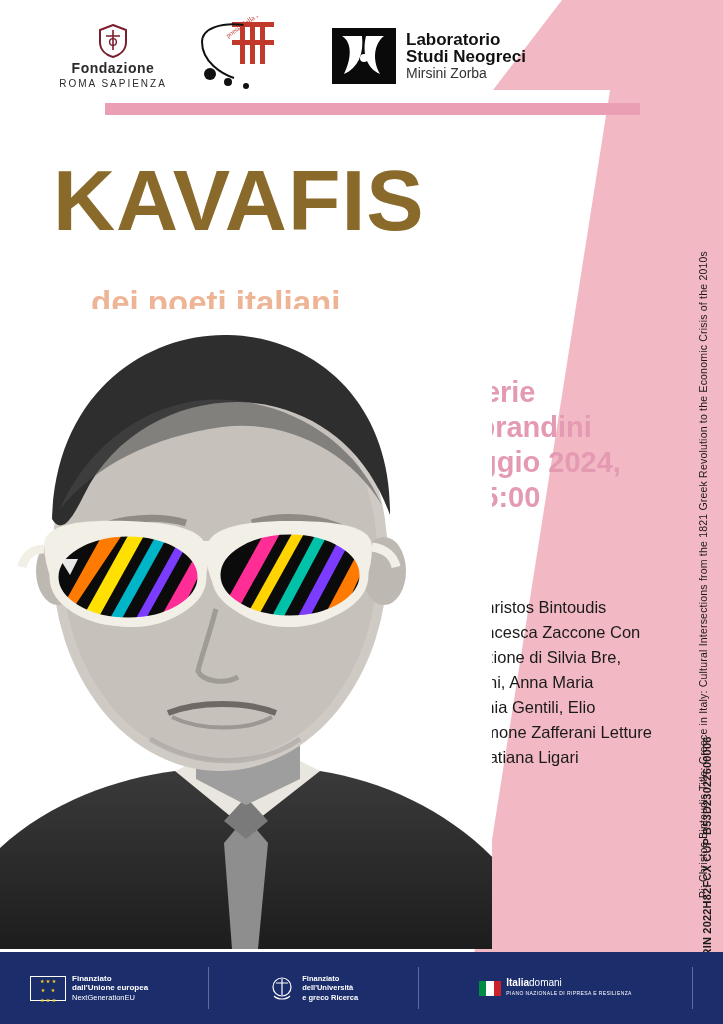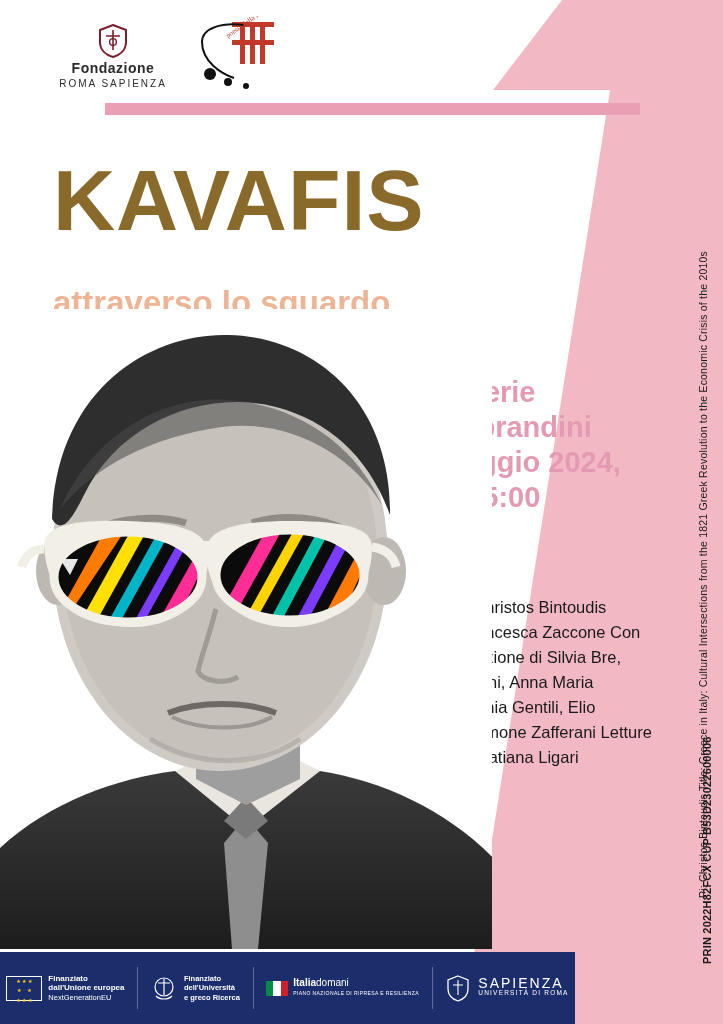--- a/index.html
+++ b/index.html
@@ -196,21 +196,21 @@
     height: 640px;
     overflow: hidden;
   }
   .portrait svg { display:block; }
 
   
   .footer {
     position: absolute;
     left: 0;
     bottom: 0;
-    width: 575px;
+    width: 723px;
     height: 72px;
     background: #1c2d6b;
     display: flex;
     align-items: center;
     justify-content: space-around;
     color: #ffffff;
     margin-top: 12px;
   }
   .f-item {
     display: flex;
@@ -287,26 +287,40 @@
         <rect x="44" y="24" width="42" height="5" fill="#c0392b"></rect>
         <path d="M14 26 C14 12 34 6 56 9" fill="none" stroke="#111" stroke-width="2"></path>
         <path d="M14 26 C14 46 34 58 46 62" fill="none" stroke="#111" stroke-width="2"></path>
         <circle cx="22" cy="58" r="6" fill="#111"></circle>
         <circle cx="40" cy="66" r="4" fill="#111"></circle>
         <circle cx="58" cy="70" r="3" fill="#111"></circle>
         <text x="40" y="22" font-size="7" fill="#c0392b" transform="rotate(-35 40 22)" font-family="Liberation Serif, serif">poesia della Piazza</text>
       </svg>
     </div>
 
+    <div class="logo-lab">
+      <div class="mark">
+        <svg width="64" height="56" viewBox="0 0 64 56">
+          <rect width="64" height="56" fill="#0a0a0a"></rect>
+          <path d="M10 8 C20 14 20 30 12 46 C26 40 32 26 30 8 Z" fill="#ffffff"></path>
+          <path d="M52 8 C42 16 40 32 48 46 C34 40 30 24 34 8 Z" fill="#ffffff"></path>
+          <circle cx="32" cy="30" r="4" fill="#ffffff"></circle>
+        </svg>
+      </div>
+      <div class="txt">
+        <span class="t1">Laboratorio</span>
+        <span class="t2">Studi Neogreci</span>
+        <span class="t3">Mirsini Zorba</span>
+      </div>
+    </div>
   </div>
 
   <div class="title-main">KAVAFIS</div>
 
   <div class="subtitle">
-    <span>attraverso lo sguardo</span>
     <span class="l2">dei poeti italiani</span>
   </div>
 
   <div class="venue">
     <div>Scuderie</div>
     <div>Aldobrandini</div>
     <div>8 maggio 2024,</div>
     <div>ore 15:00</div>
   </div>
 
@@ -446,25 +460,15 @@
       <span>
         <span class="lbl">
           <span>Italia</span><span class="thin">domani</span>
         </span><br>
         <span class="sub">PIANO NAZIONALE DI RIPRESA E RESILIENZA</span>
       </span>
     </div>
 
     <div class="f-sep"></div>
 
-    <div class="f-item f-sapienza">
-      <svg class="f-crest" viewBox="0 0 26 28">
-        <path d="M13 2 L23 6 L23 15 C23 21 19 25 13 27 C7 25 3 21 3 15 L3 6 Z" fill="none" stroke="#fff" stroke-width="1.3"></path>
-        <path d="M13 6 L13 21 M8 11 L18 11" stroke="#fff" stroke-width="1.1"></path>
-      </svg>
-      <div>
-        <div class="n1">SAPIENZA</div>
-        <div class="n2">UNIVERSITÀ DI ROMA</div>
-      </div>
-    </div>
 
   </div>
 </div>
 
 </body></html>

